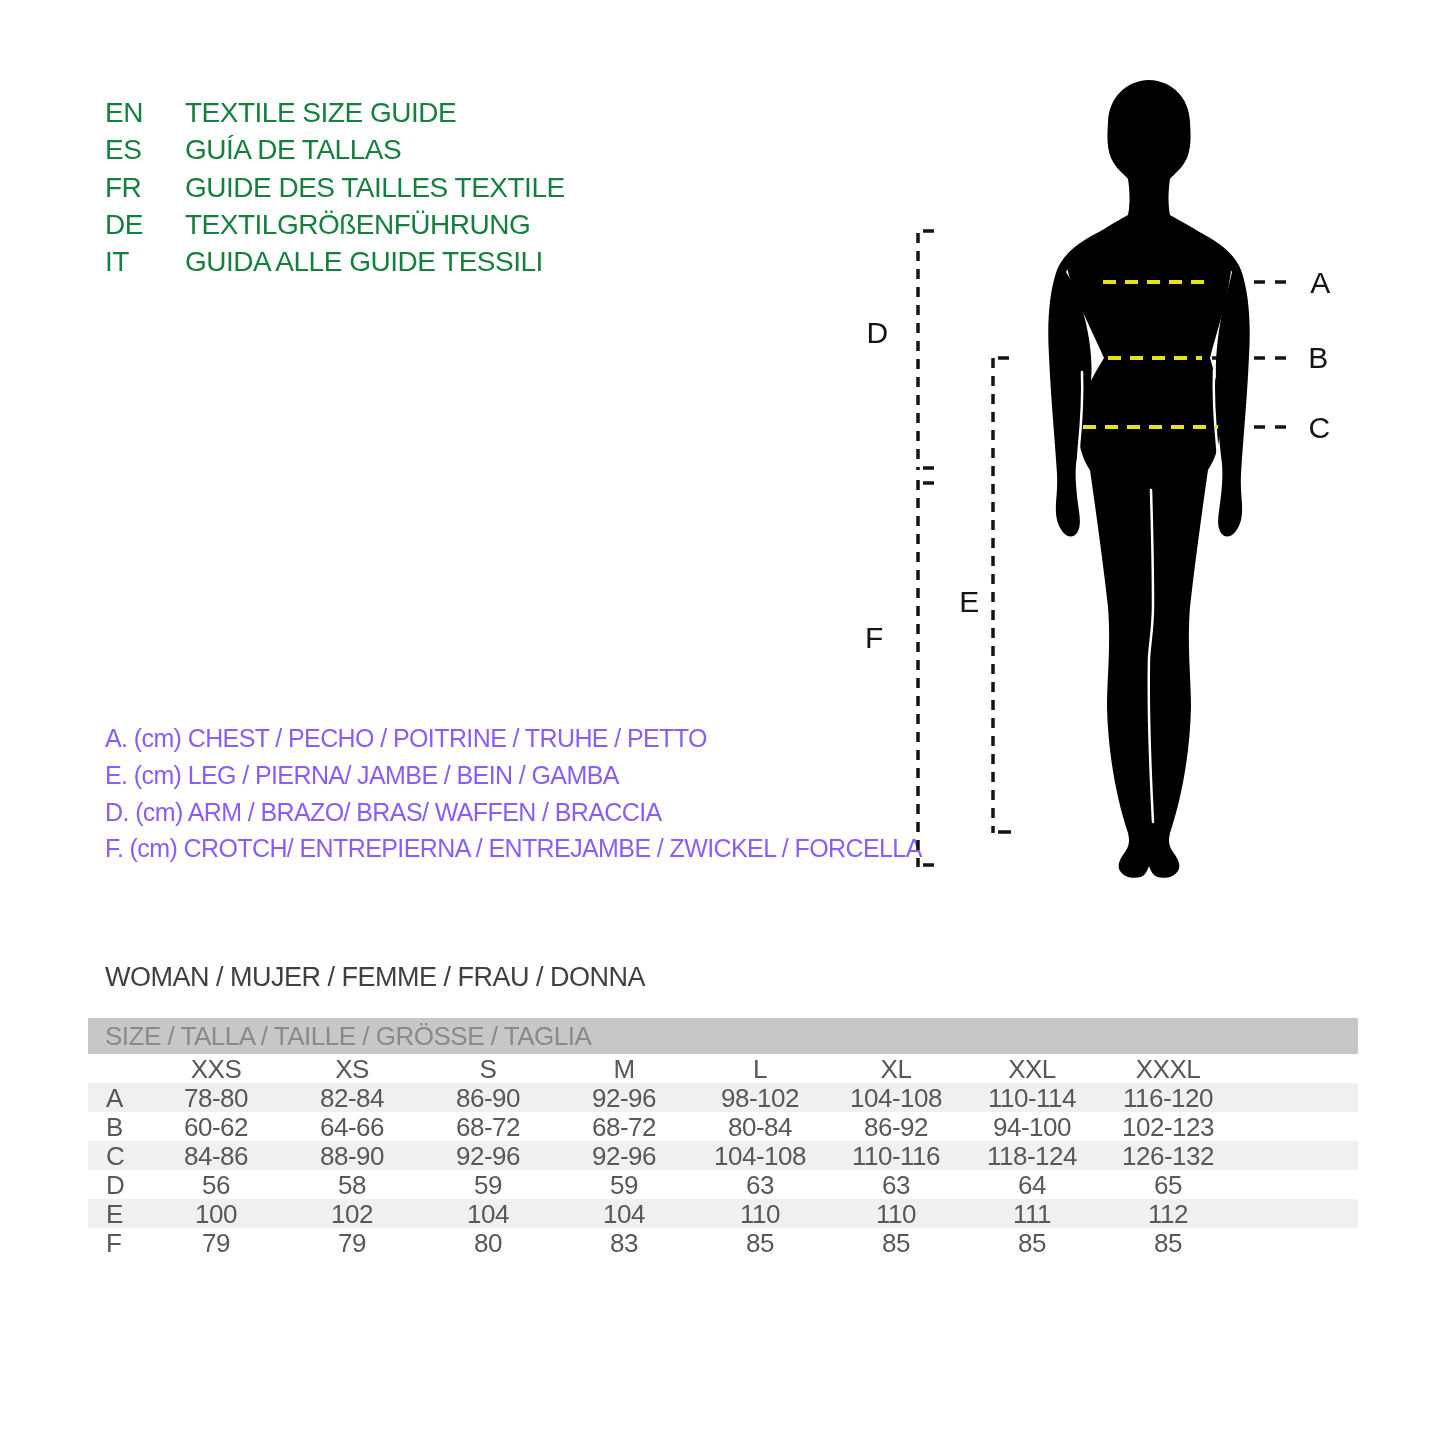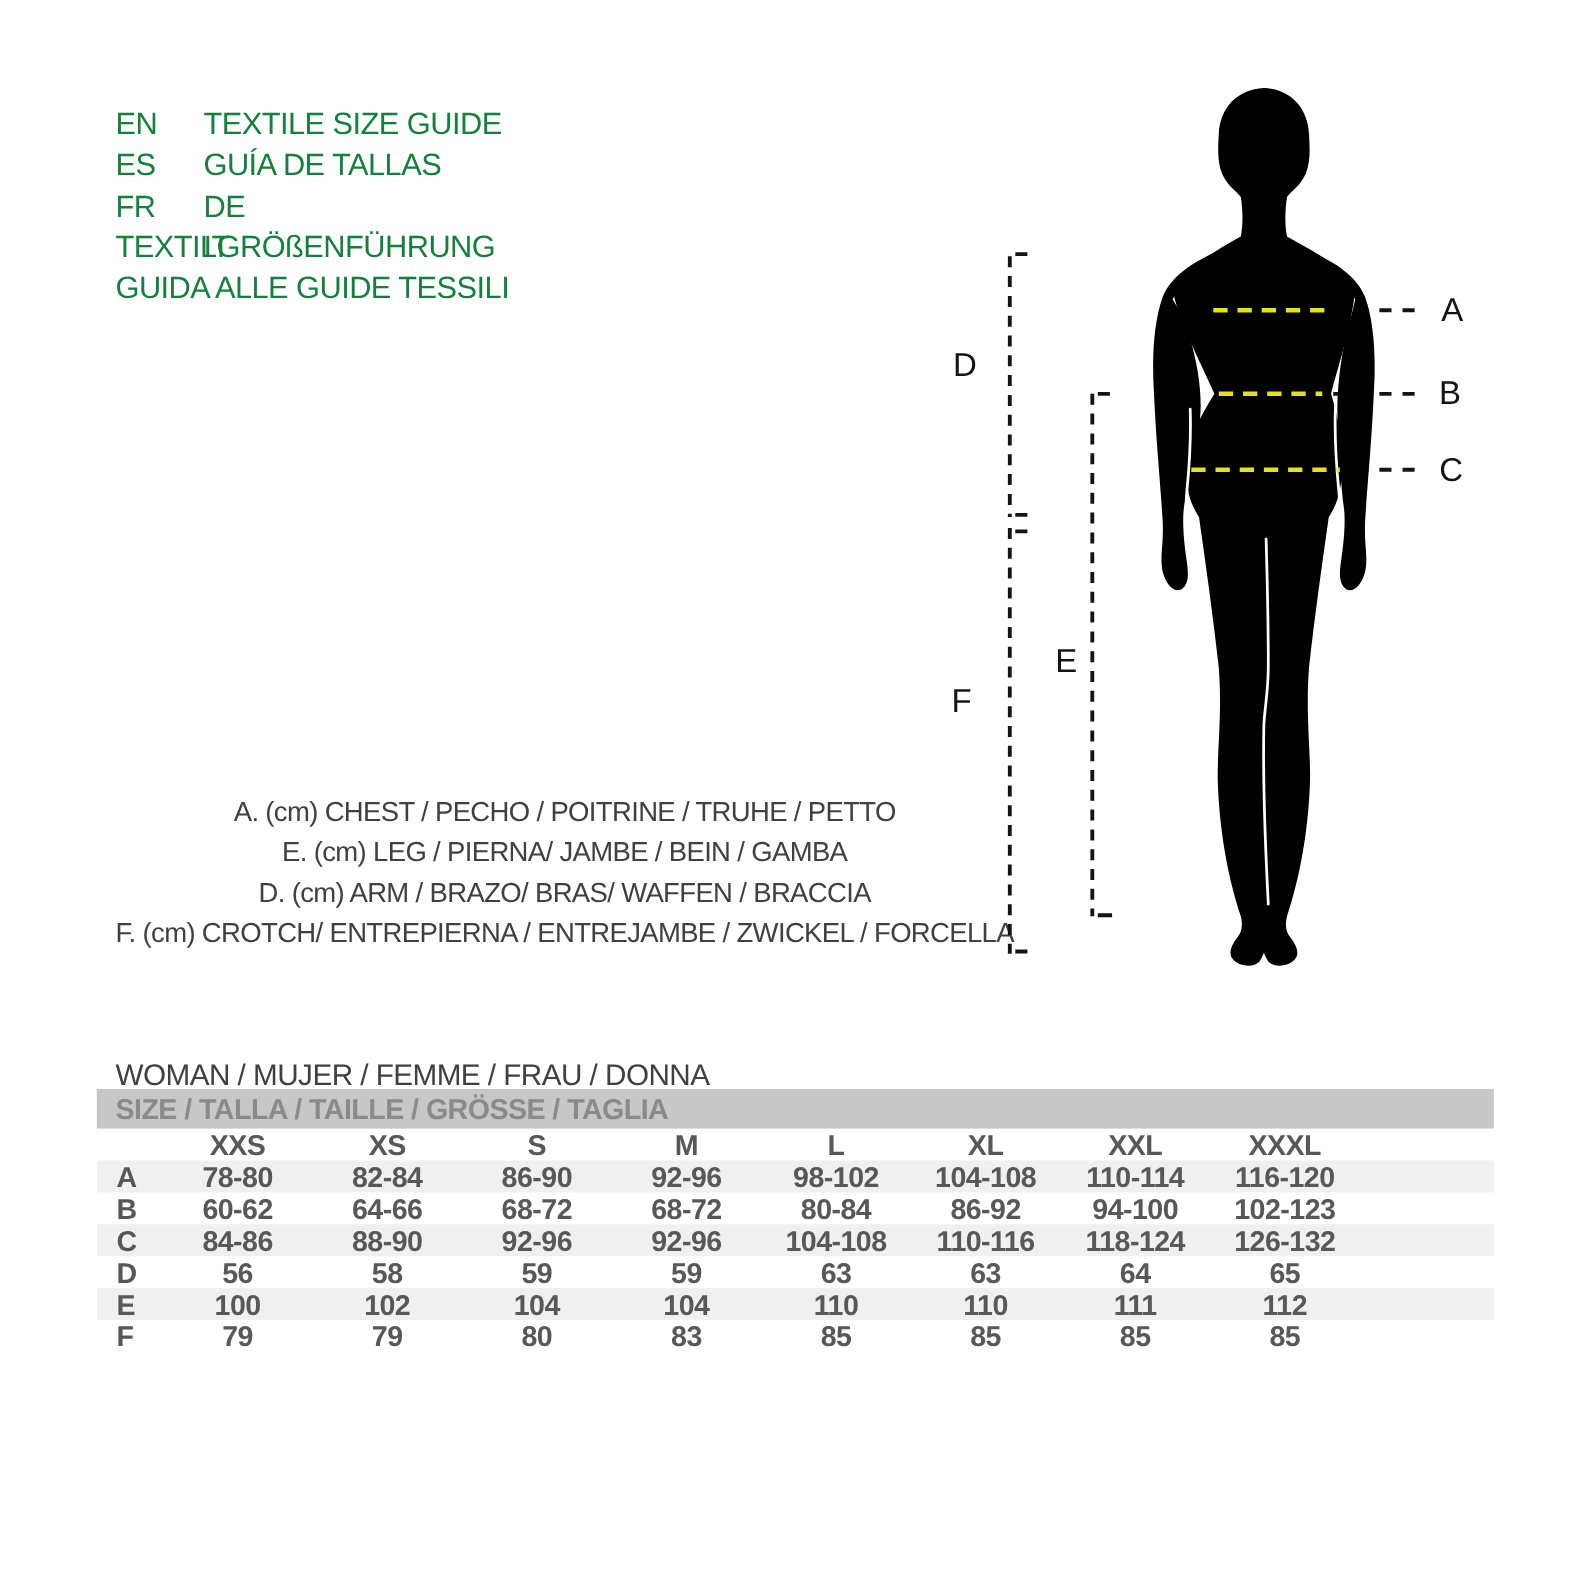--- a/index.html
+++ b/index.html
@@ -11,31 +11,30 @@
   
   .lang-block{
     position:absolute;left:105px;top:94px;
     display:grid;grid-template-columns:80px auto;
     font-size:28px;line-height:37.3px;letter-spacing:-0.5px;color:#15803d;
     white-space:nowrap;
   }
   
   .legend-block{
     position:absolute;left:105px;top:720px;
-    font-size:25px;line-height:36.8px;letter-spacing:-0.6px;color:#404040;
+    font-size:25px;line-height:36.8px;letter-spacing:-0.6px;color:#8b5cf6;
     white-space:nowrap;
-    text-align:center;
   }
   
   .gender-line{
     position:absolute;left:105px;top:962px;
     font-size:27px;letter-spacing:-0.5px;color:#404040;white-space:nowrap;
   }
   
-  .size-table{position:absolute;left:88px;top:990px;width:1270px;font-weight:bold;}
+  .size-table{position:absolute;left:88px;top:1018px;width:1270px;}
   .table-caption{
     height:36px;background:#c7c7c7;color:#8a8a8a;
     display:flex;align-items:center;padding-left:17px;box-sizing:border-box;
     font-size:26px;letter-spacing:-0.5px;white-space:nowrap;
   }
   .trow{
     display:grid;grid-template-columns:60px repeat(8,136px) 1fr;
     height:29px;align-items:center;
     font-size:26px;letter-spacing:-0.5px;color:#58585a;
   }
@@ -58,20 +57,21 @@
 </style>
 </head>
 <body>
 
 <div class="lang-block">
   <span>EN</span>
   <span>TEXTILE SIZE GUIDE</span>
   <span>ES</span>
   <span>GUÍA DE TALLAS</span>
   <span>FR</span>
+  <span>GUIDE DES TAILLES TEXTILE</span>
   <span>DE</span>
   <span>TEXTILGRÖßENFÜHRUNG</span>
   <span>IT</span>
   <span>GUIDA ALLE GUIDE TESSILI</span>
 </div>
 
 <div class="legend-block">
   <div>A. (cm) CHEST / PECHO / POITRINE / TRUHE / PETTO</div>
   <div>E. (cm) LEG / PIERNA/ JAMBE / BEIN / GAMBA</div>
   <div>D. (cm) ARM / BRAZO/ BRAS/ WAFFEN / BRACCIA</div>

